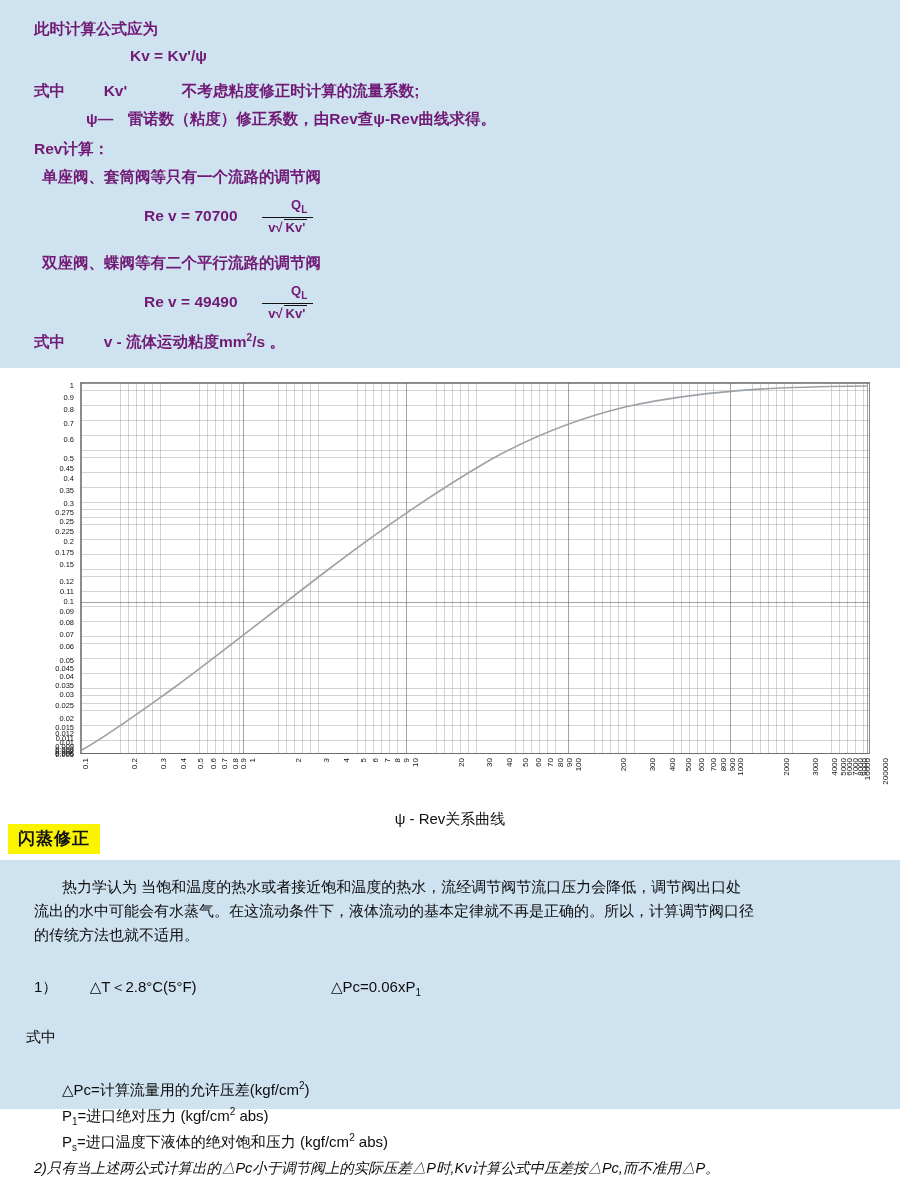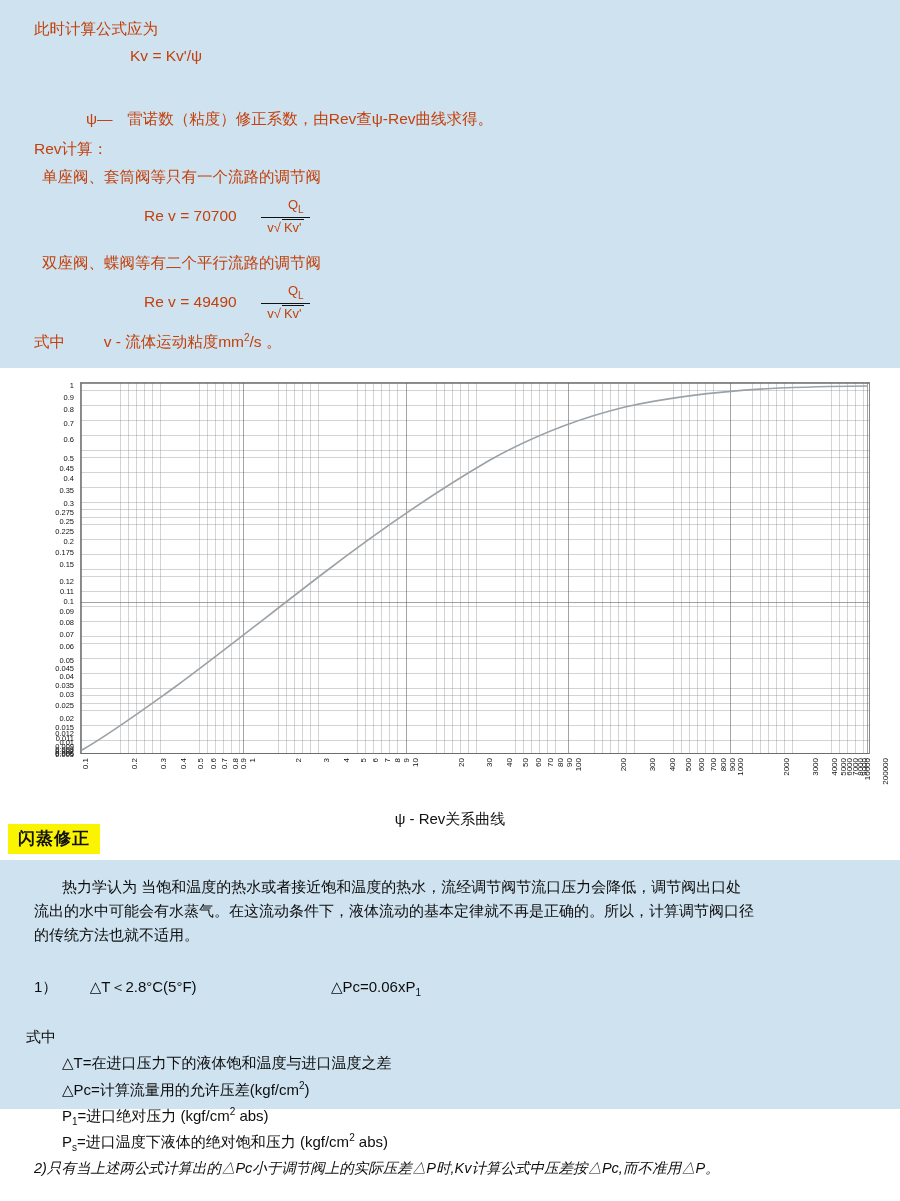--- a/index.html
+++ b/index.html
@@ -28,21 +28,22 @@
     left: 0; top: 860px;
     width: 900px; height: 249px;
     background: #cfe2f0;
   }
 
   .ln {
     position: absolute;
     font-size: 15.5px;
     line-height: 1.2;
     white-space: nowrap;
-    color: #c2410c;
+    color: #701a75;
+    font-weight: bold;
   }
 
   .frac {
     display: inline-block;
     vertical-align: middle;
     text-align: right;
     position: relative;
     top: -1px;
   }
   .frac .num {
@@ -160,20 +161,27 @@
 </style>
 </head>
 <body>
 
 <div class="panel-top">
 
   <div class="ln" style="left:34px; top:20px;">此时计算公式应为</div>
 
   <div class="ln" style="left:130px; top:47px;">Kv = Kv'/ψ</div>
 
+  <div class="ln" style="left:34px; top:82px;">
+    <span>式中</span>
+    <span style="display:inline-block; width:30px;"></span>
+    <span>Kv'</span>
+    <span style="display:inline-block; width:46px;"></span>
+    <span>不考虑粘度修正时计算的流量系数;</span>
+  </div>
 
   <div class="ln" style="left:86px; top:110px;">
     <span>ψ—</span>
     <span style="display:inline-block; width:6px;"></span>
     <span>雷诺数（粘度）修正系数，由Rev查ψ-Rev曲线求得。</span>
   </div>
 
   <div class="ln" style="left:34px; top:140px;">Rev计算：</div>
 
   <div class="ln" style="left:42px; top:168px;">单座阀、套筒阀等只有一个流路的调节阀</div>
@@ -336,21 +344,20 @@
     <span>1）</span>
     <span style="display:inline-block; width:24px;"></span>
     <span>△T＜2.8°C(5°F)</span>
     <span style="display:inline-block; width:126px;"></span>
     <span><span>△Pc=0.06xP</span><span class="sub">1</span></span>
   </div>
 
 
   <div class="btxt" style="left:26px; top:168px;">式中</div>
 
-  <div class="btxt" style="left:62px; top:194px;">△T=在进口压力下的液体饱和温度与进口温度之差</div>
 
   <div class="btxt" style="left:62px; top:220px;">
     <span>△Pc=计算流量用的允许压差(kgf/cm</span><span class="sup">2</span><span>)</span>
   </div>
 
   <div class="btxt" style="left:62px; top:246px;">
     <span>P</span><span class="sub">1</span><span>=进口绝对压力    (kgf/cm</span><span class="sup">2</span><span> abs)</span>
   </div>
 
   <div class="btxt" style="left:62px; top:272px;">

